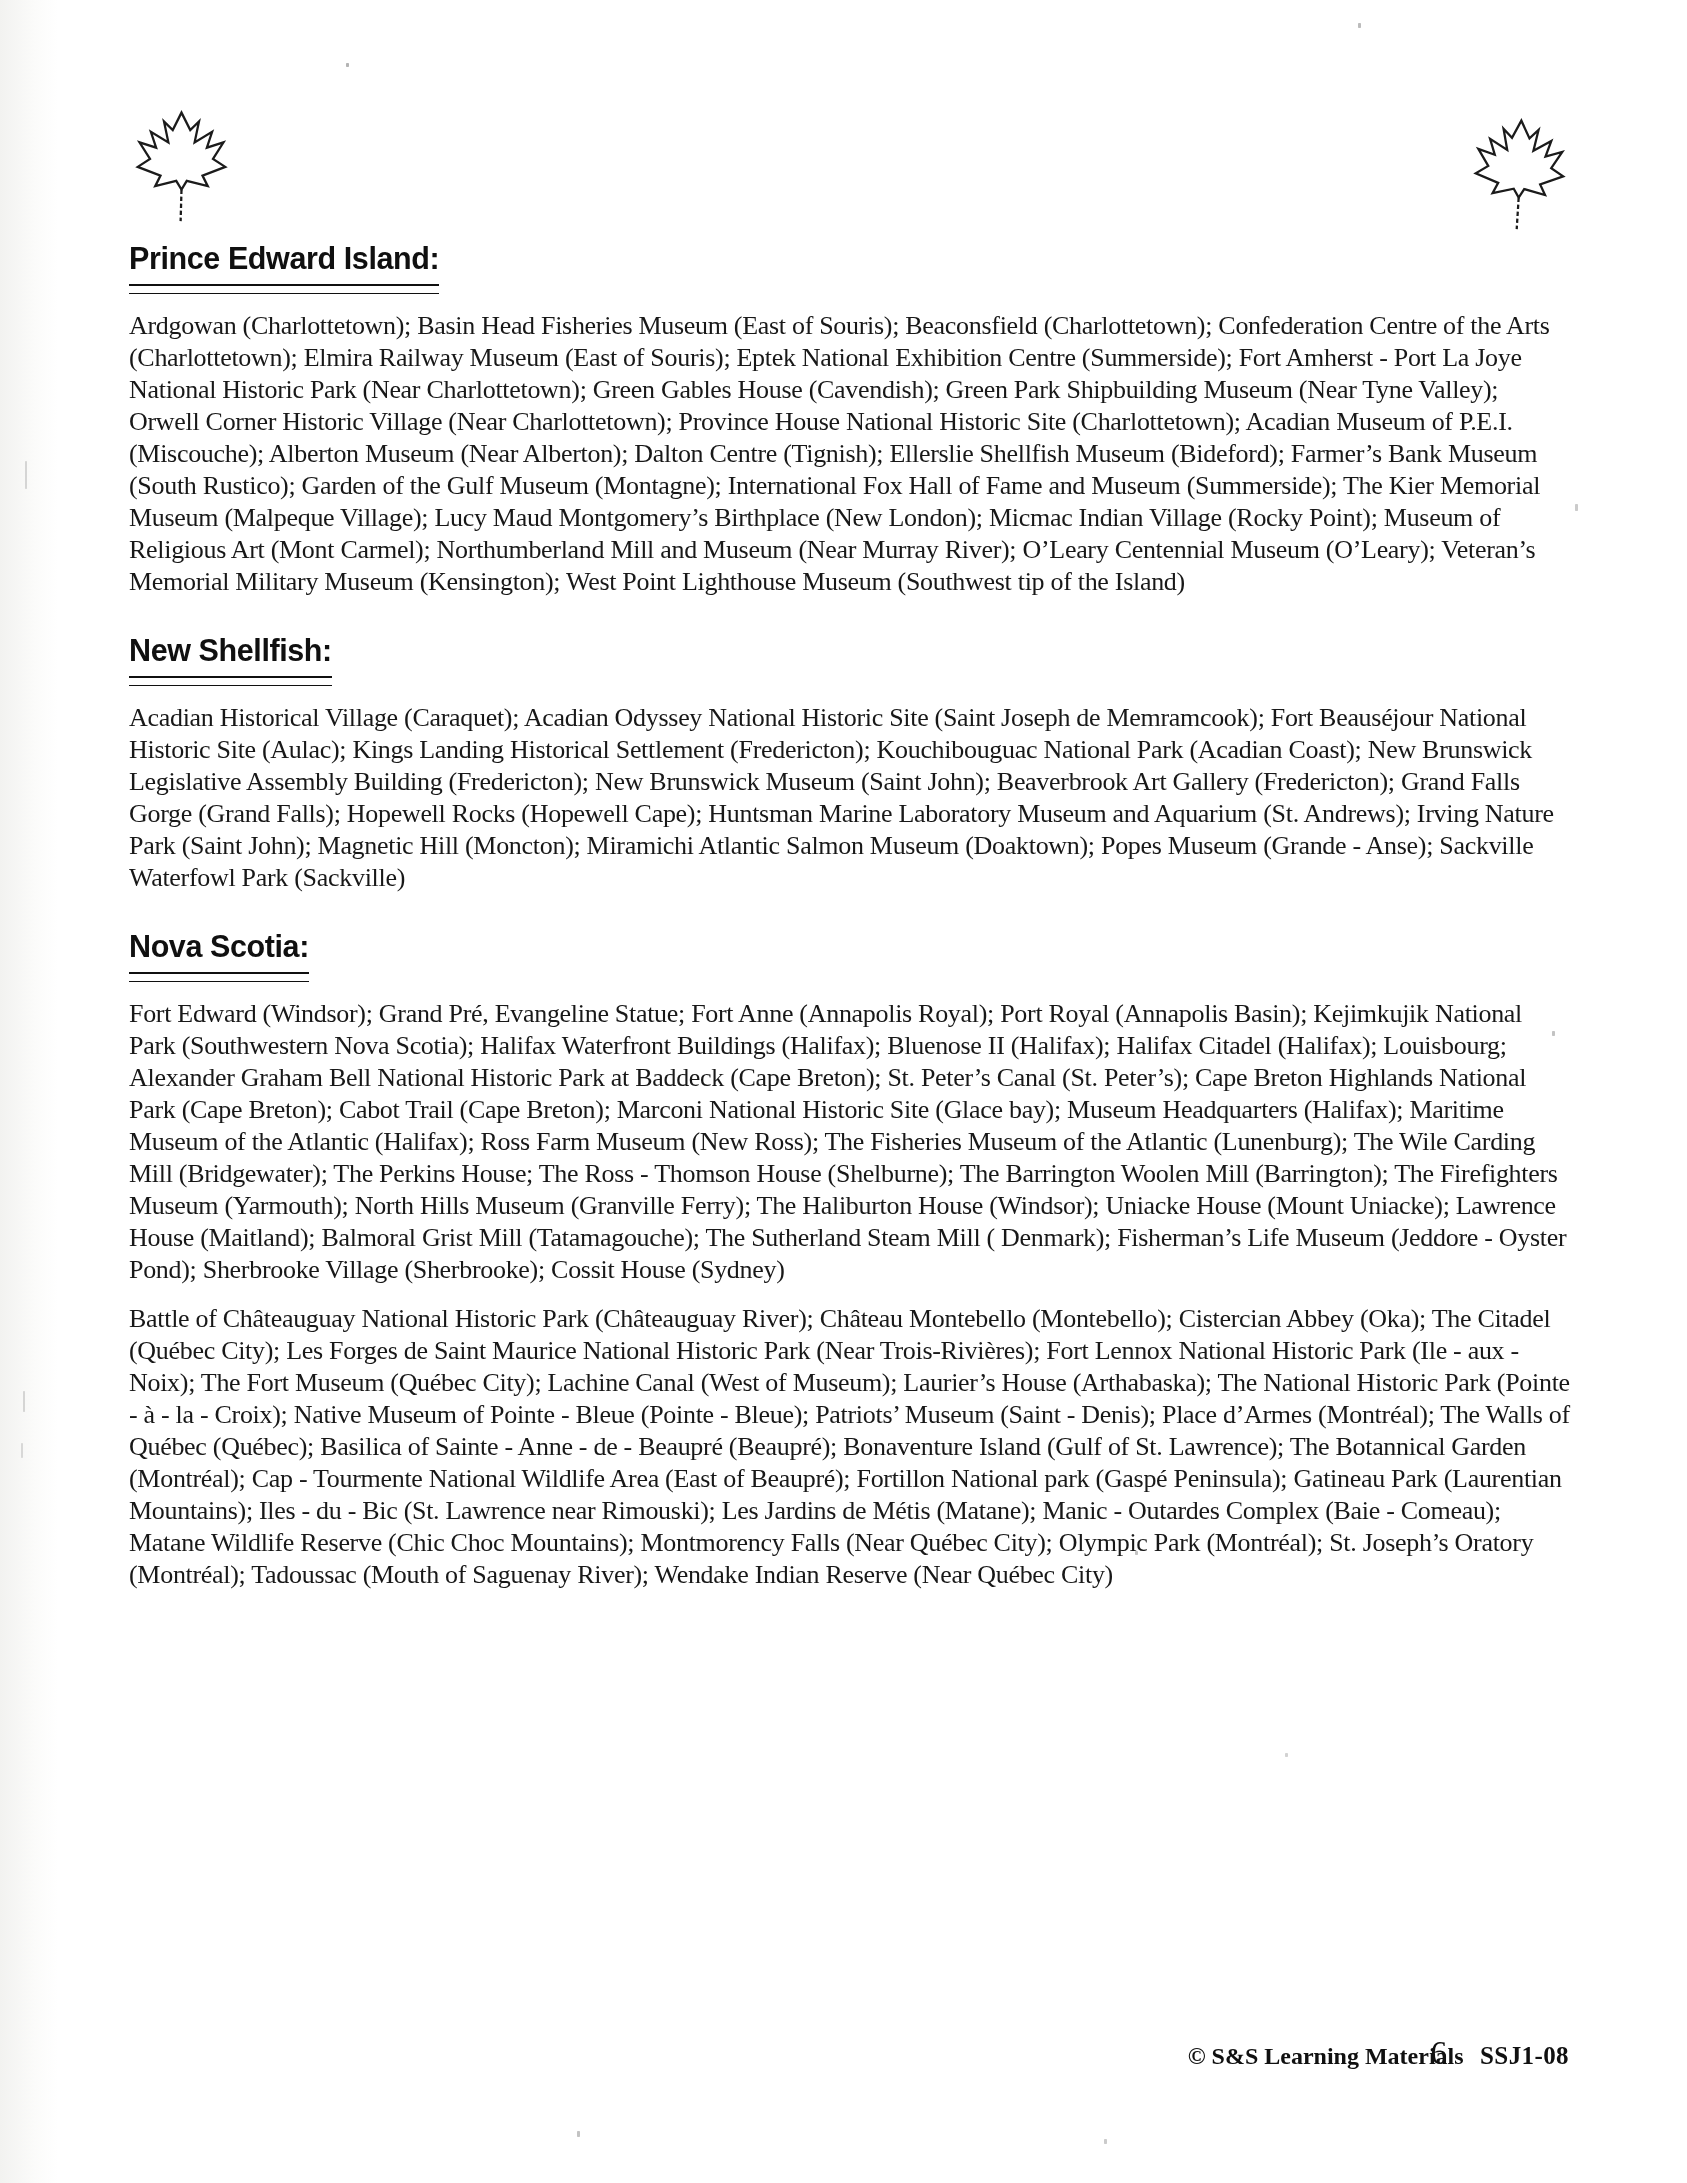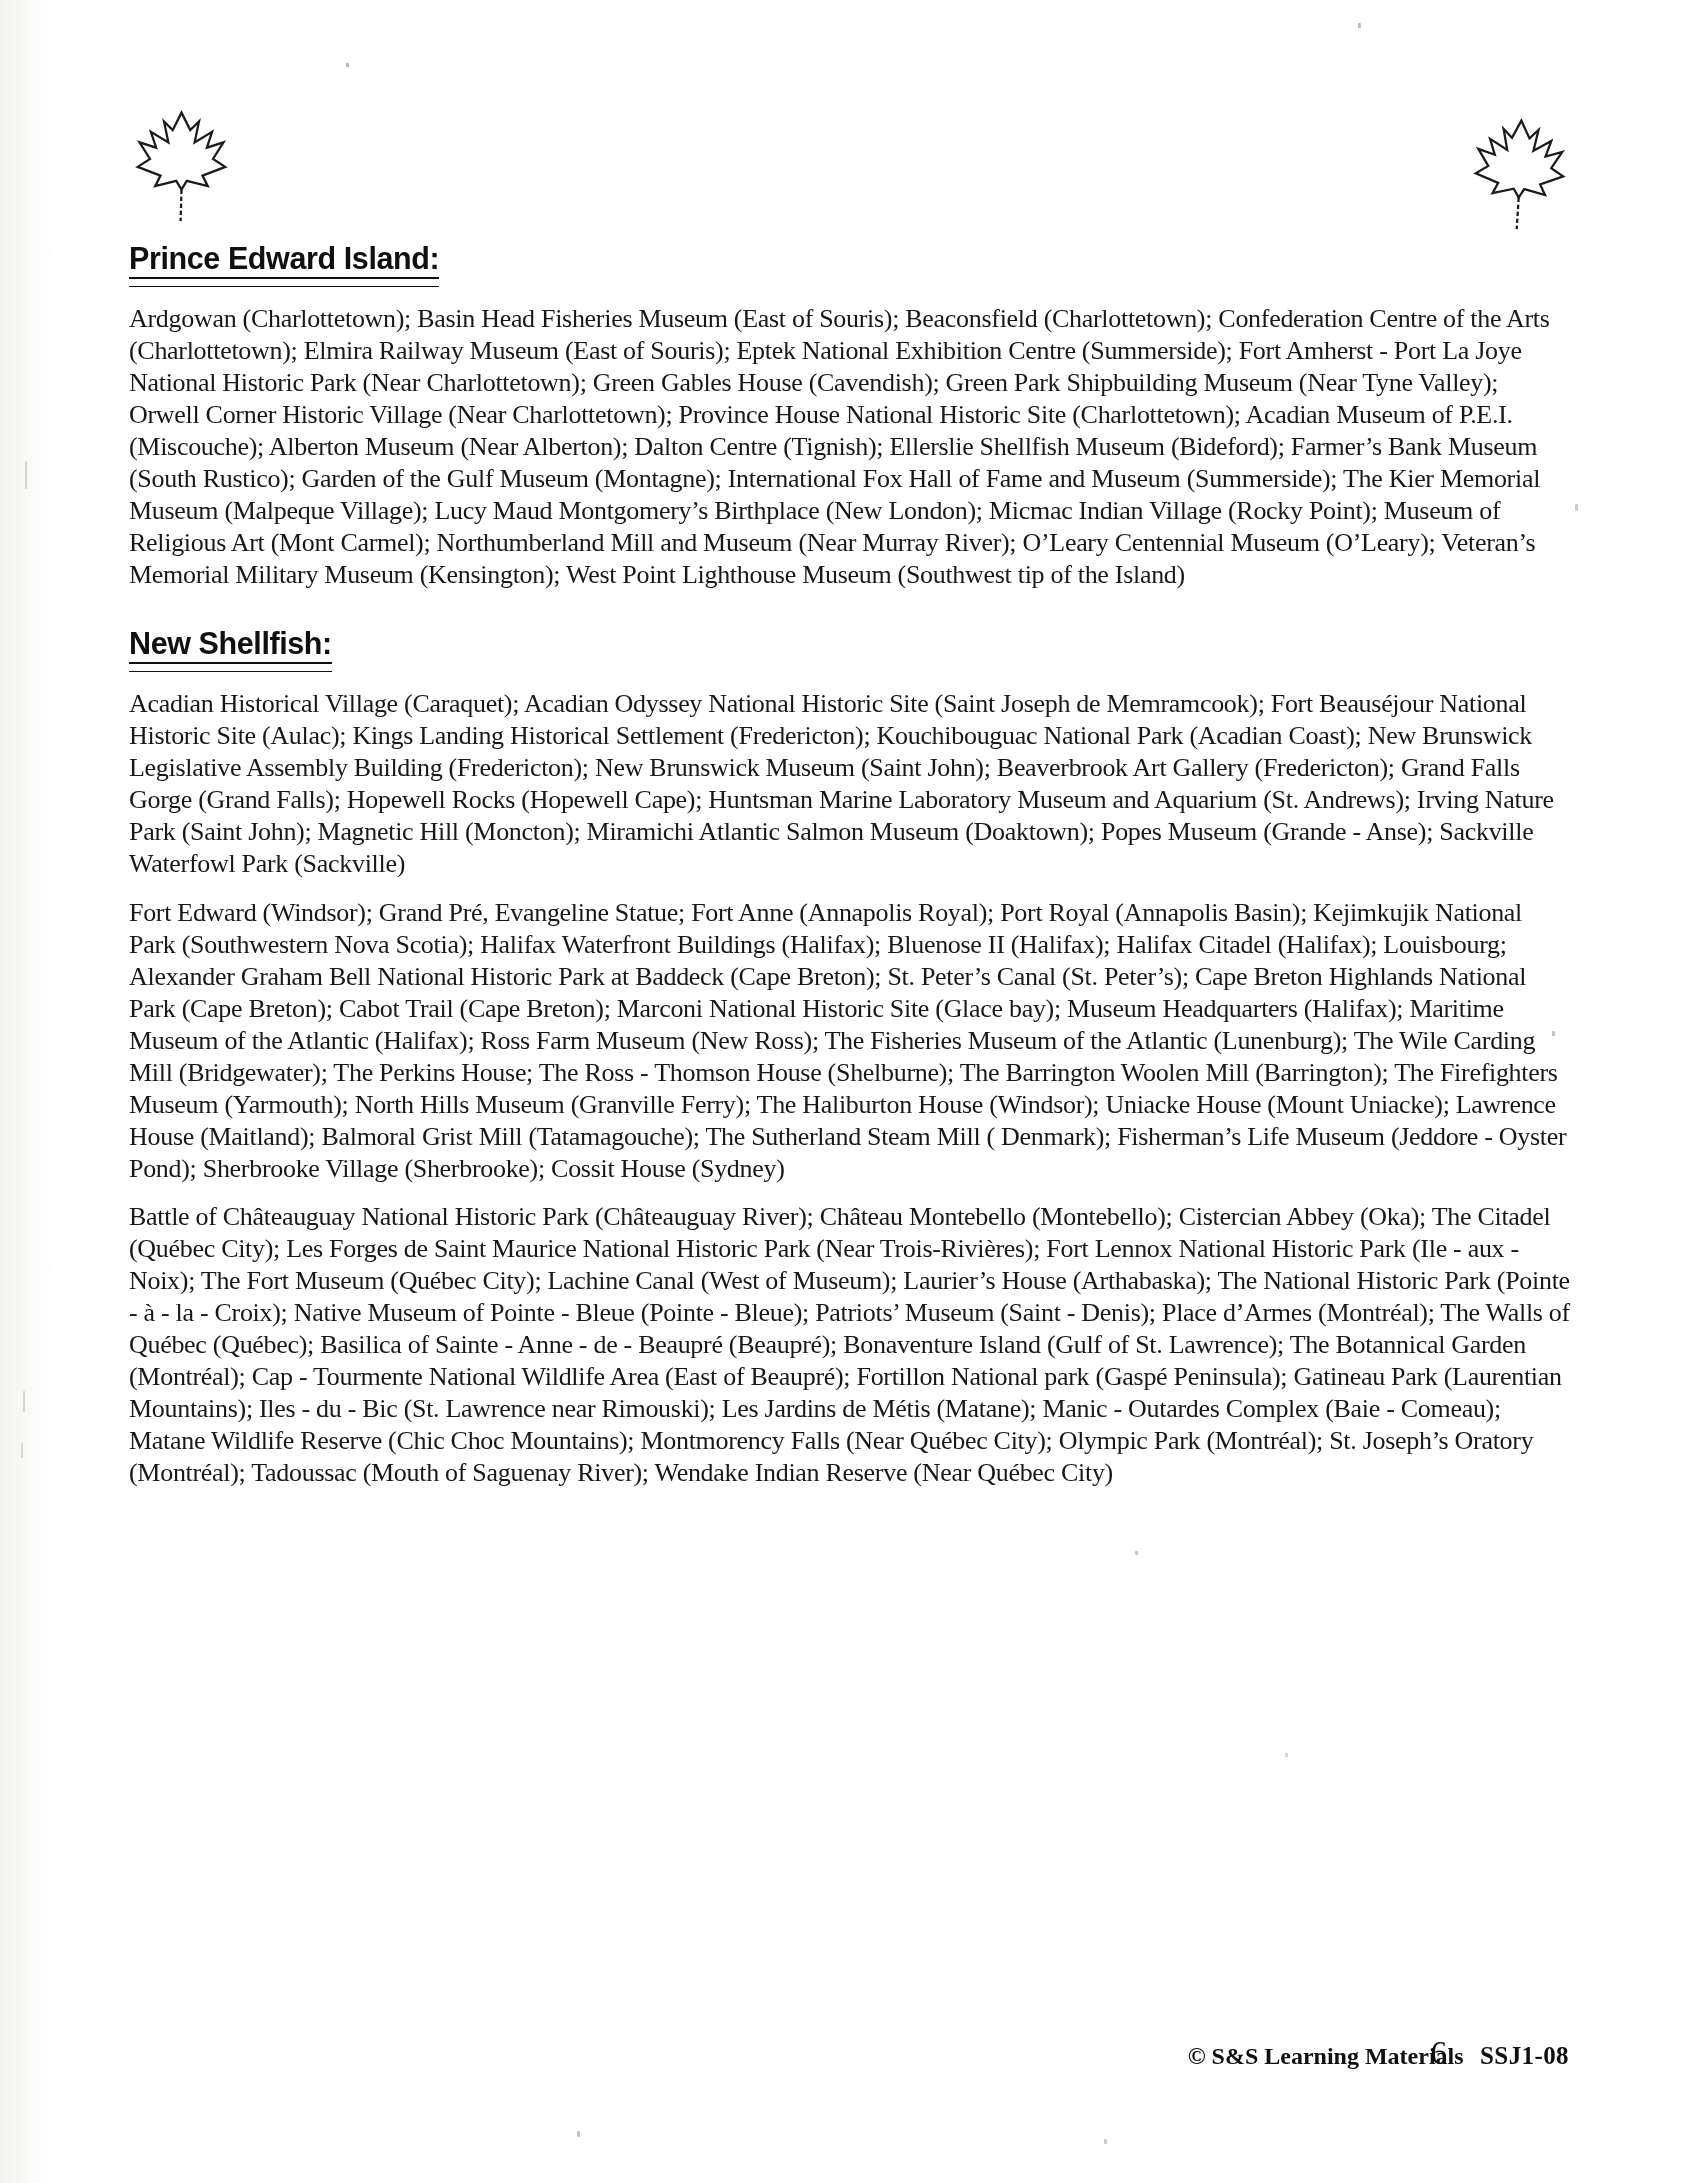--- a/index.html
+++ b/index.html
@@ -43,21 +43,21 @@
   }
   h2{
     margin:35px 0 0 0;
     font-size:30.5px;
     font-weight:bold;
     letter-spacing:-0.4px;
     color:#101010;
   }
   h2.first{margin-top:5px;}
   .h-u{display:inline-block;border-bottom:1.6px solid #101010;padding-bottom:6.6px;}
-  .h-u-in{display:inline-block;border-bottom:2.9px solid #101010;padding-bottom:1px;}
+  .h-u-in{display:inline-block;border-bottom:2.9px solid #101010;padding-bottom:8px;}
   p.body{
     margin:16.5px 0 0 0;
     font-size:26px;
     line-height:32px;
     letter-spacing:-0.3px;
     max-width:1443px;
     color:#181818;
     font-family:Liberation Serif, serif;
   }
   .footer{
@@ -94,20 +94,21 @@
     <h2 class="first"><span class="h-u"><span class="h-u-in">Prince Edward Island:</span></span></h2>
     <p class="body">Ardgowan (Charlottetown); Basin Head Fisheries Museum (East of Souris); Beaconsfield (Charlottetown); Confederation Centre of the Arts (Charlottetown); Elmira Railway Museum (East of Souris); Eptek National Exhibition Centre (Summerside); Fort Amherst - Port La Joye National Historic Park (Near Charlottetown); Green Gables House (Cavendish); Green Park Shipbuilding Museum (Near Tyne Valley); Orwell Corner Historic Village (Near Charlottetown); Province House National Historic Site (Charlottetown); Acadian Museum of P.E.I. (Miscouche); Alberton Museum (Near Alberton); Dalton Centre (Tignish); Ellerslie Shellfish Museum (Bideford); Farmer’s Bank Museum (South Rustico); Garden of the Gulf Museum (Montagne); International Fox Hall of Fame and Museum (Summerside); The Kier Memorial Museum (Malpeque Village); Lucy Maud Montgomery’s Birthplace (New London); Micmac Indian Village (Rocky Point); Museum of Religious Art (Mont Carmel); Northumberland Mill and Museum (Near Murray River); O’Leary Centennial Museum (O’Leary); Veteran’s Memorial Military Museum (Kensington); West Point Lighthouse Museum (Southwest tip of the Island)</p>
   </section>
 
   <section>
     <h2><span class="h-u"><span class="h-u-in">New Shellfish:</span></span></h2>
     <p class="body">Acadian Historical Village (Caraquet); Acadian Odyssey National Historic Site (Saint Joseph de Memramcook); Fort Beauséjour National Historic Site (Aulac); Kings Landing Historical Settlement (Fredericton); Kouchibouguac National Park (Acadian Coast); New Brunswick Legislative Assembly Building (Fredericton); New Brunswick Museum (Saint John); Beaverbrook Art Gallery (Fredericton); Grand Falls Gorge (Grand Falls); Hopewell Rocks (Hopewell Cape); Huntsman Marine Laboratory Museum and Aquarium (St. Andrews); Irving Nature Park (Saint John); Magnetic Hill (Moncton); Miramichi Atlantic Salmon Museum (Doaktown); Popes Museum (Grande - Anse); Sackville Waterfowl Park (Sackville)</p>
   </section>
 
   <section>
+    <h2><span class="h-u"><span class="h-u-in">Nova Scotia:</span></span></h2>
     <p class="body">Fort Edward (Windsor); Grand Pré, Evangeline Statue; Fort Anne (Annapolis Royal); Port Royal (Annapolis Basin); Kejimkujik National Park (Southwestern Nova Scotia); Halifax Waterfront Buildings (Halifax); Bluenose II (Halifax); Halifax Citadel (Halifax); Louisbourg; Alexander Graham Bell National Historic Park at Baddeck (Cape Breton); St. Peter’s Canal (St. Peter’s); Cape Breton Highlands National Park (Cape Breton); Cabot Trail (Cape Breton); Marconi National Historic Site (Glace bay); Museum Headquarters (Halifax); Maritime Museum of the Atlantic (Halifax); Ross Farm Museum (New Ross); The Fisheries Museum of the Atlantic (Lunenburg); The Wile Carding Mill (Bridgewater); The Perkins House; The Ross - Thomson House (Shelburne); The Barrington Woolen Mill (Barrington); The Firefighters Museum (Yarmouth); North Hills Museum (Granville Ferry); The Haliburton House (Windsor); Uniacke House (Mount Uniacke); Lawrence House (Maitland); Balmoral Grist Mill (Tatamagouche); The Sutherland Steam Mill ( Denmark); Fisherman’s Life Museum (Jeddore - Oyster Pond); Sherbrooke Village (Sherbrooke); Cossit House (Sydney)</p>
   </section>
 
   <section>
     <p class="body">Battle of Châteauguay National Historic Park (Châteauguay River); Château Montebello (Montebello); Cistercian Abbey (Oka); The Citadel (Québec City); Les Forges de Saint Maurice National Historic Park (Near Trois-Rivières); Fort Lennox National Historic Park  (Ile - aux - Noix); The Fort Museum (Québec City); Lachine Canal (West of Museum); Laurier’s House (Arthabaska); The National Historic Park (Pointe - à - la - Croix); Native Museum of Pointe - Bleue (Pointe - Bleue); Patriots’ Museum (Saint - Denis); Place d’Armes (Montréal); The Walls of Québec (Québec); Basilica of Sainte - Anne - de - Beaupré (Beaupré);  Bonaventure Island (Gulf of St. Lawrence); The Botannical Garden (Montréal); Cap - Tourmente National Wildlife Area (East of Beaupré); Fortillon National park (Gaspé Peninsula); Gatineau Park (Laurentian Mountains); Iles - du - Bic (St. Lawrence near Rimouski); Les Jardins de Métis (Matane); Manic - Outardes Complex (Baie - Comeau); Matane Wildlife Reserve (Chic Choc Mountains); Montmorency Falls (Near Québec City); Olympic Park (Montréal); St. Joseph’s  Oratory (Montréal); Tadoussac (Mouth of Saguenay River); Wendake Indian Reserve (Near Québec City)</p>
   </section>
 
 </div>
 
 <div class="footer">

